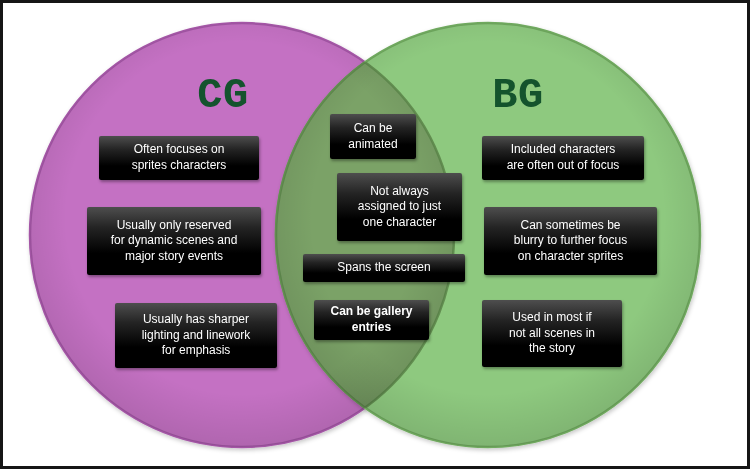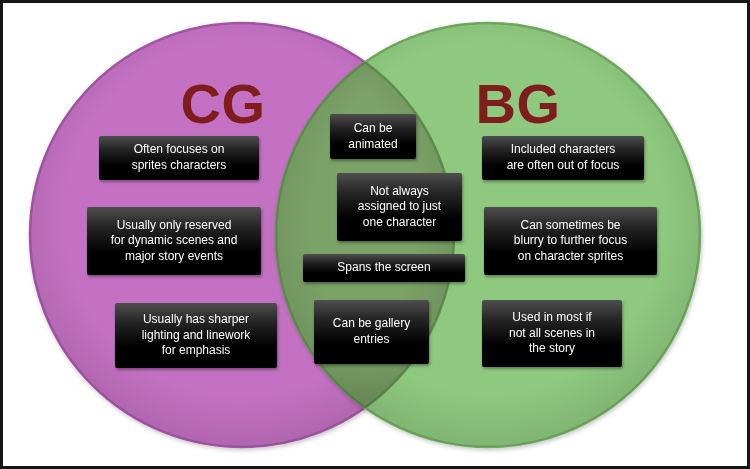--- a/index.html
+++ b/index.html
@@ -19,25 +19,25 @@
   }
   .circles {
     position: absolute;
     left: -1px;
     top: -1px;
     width: 750px;
     height: 469px;
   }
   .vtitle {
     position: absolute;
-    font-family: Liberation Sans, sans-serif;
+    font-family: Liberation Mono, monospace;
     font-weight: bold;
-    font-size: 56px;
+    font-size: 42px;
     line-height: 1.1;
-    color: #7f1d1d;
+    color: #14532d;
     text-align: center;
     letter-spacing: 0.5px;
   }
   .vbox {
     position: absolute;
     display: flex;
     align-items: center;
     justify-content: center;
     box-sizing: border-box;
     background: linear-gradient(180deg, #4e4e4e 0%, #242424 30%, #000000 68%);
@@ -102,21 +102,21 @@
   <div class="vbox" style="left:112px; top:300px; width:162px; height:65px;">Usually has sharper
 lighting and linework
 for emphasis</div>
 
   <div class="vbox" style="left:327px; top:111px; width:86px;  height:45px;">Can be
 animated</div>
   <div class="vbox" style="left:306px; top:170px; width:125px; height:68px;margin-left:28px;">Not always
 assigned to just
 one character</div>
   <div class="vbox" style="left:300px; top:251px; width:162px; height:28px;">Spans the screen</div>
-  <div class="vbox" style="left:311px; top:297px; width:115px; height:64px;">Can be gallery
+  <div class="vbox" style="left:311px; top:297px; width:115px; height:40px;font-weight:bold;">Can be gallery
 entries</div>
 
   <div class="vbox" style="left:479px; top:133px; width:162px; height:44px;">Included characters
 are often out of focus</div>
   <div class="vbox" style="left:481px; top:204px; width:173px; height:68px;">Can sometimes be
 blurry to further focus
 on character sprites</div>
   <div class="vbox" style="left:479px; top:297px; width:140px; height:67px;">Used in most if
 not all scenes in
 the story</div>

